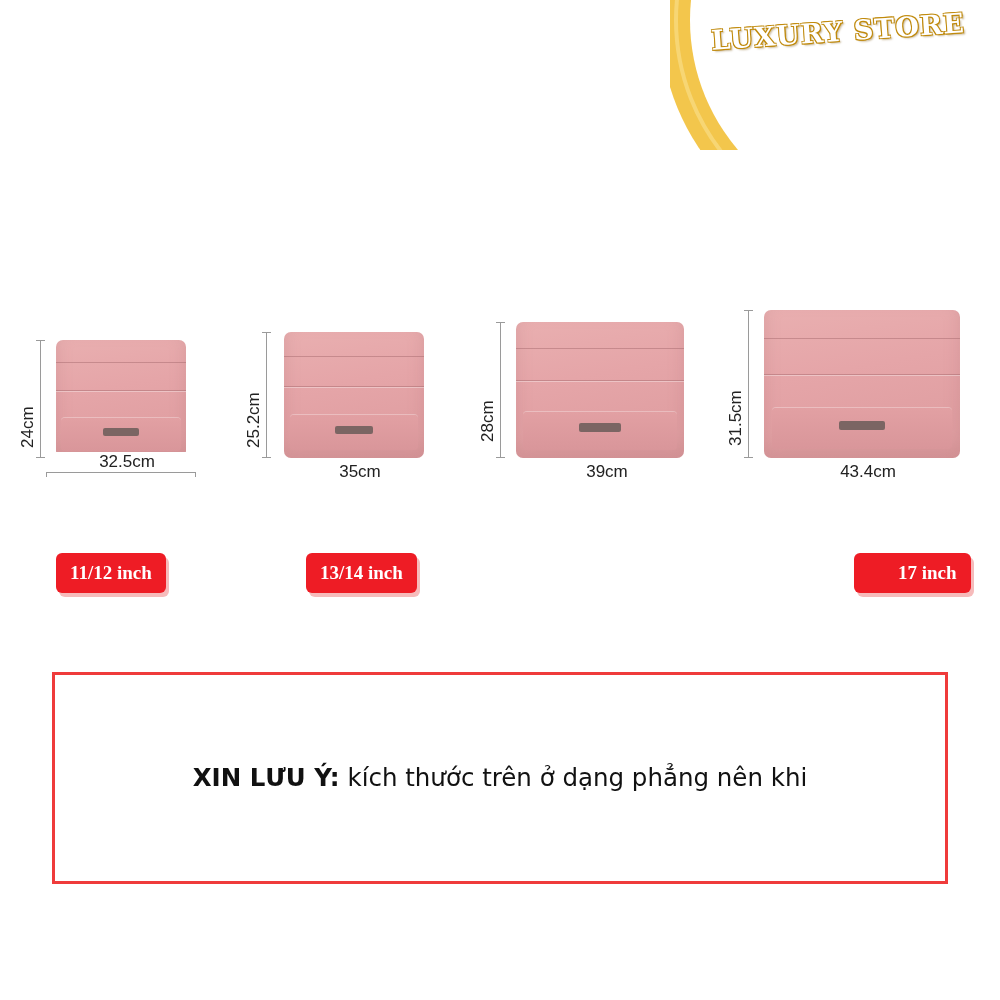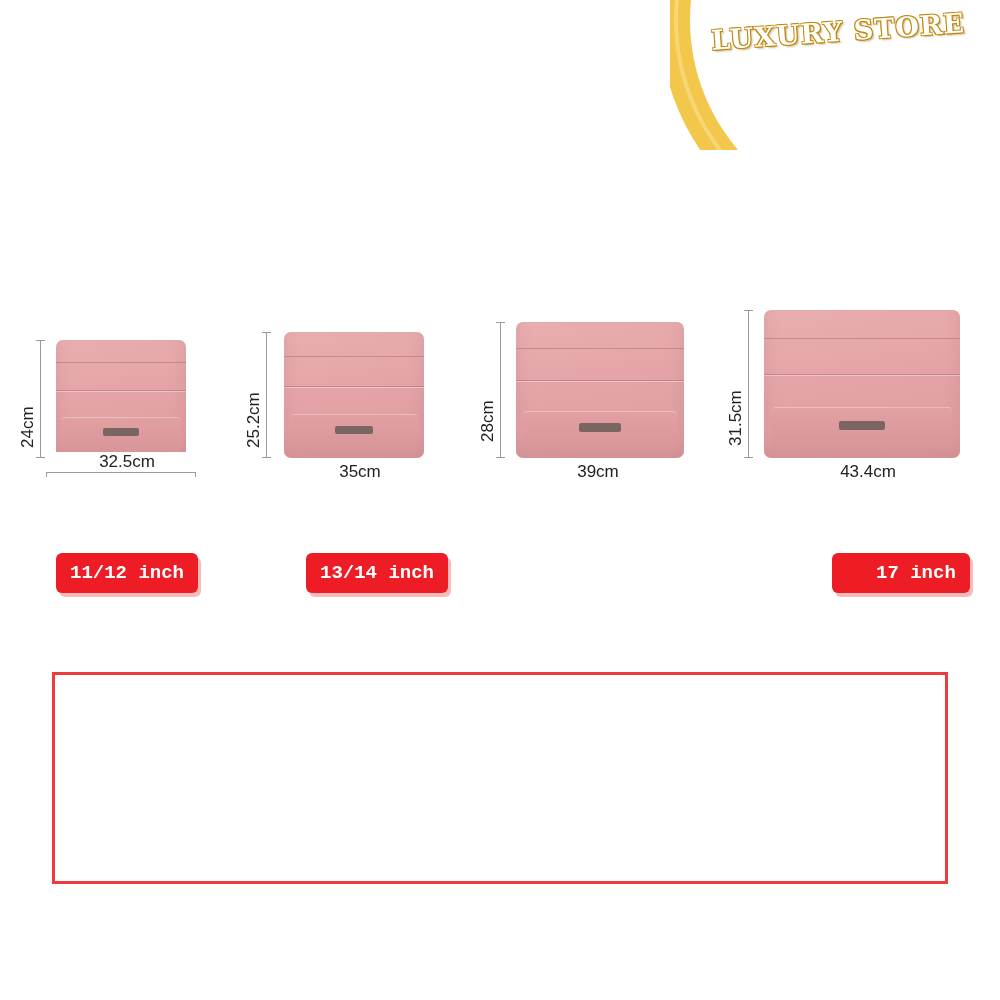--- a/index.html
+++ b/index.html
@@ -177,21 +177,21 @@
     position: absolute;
     top: 553px;
     left: 0;
     width: 1000px;
     height: 55px;
   }
   .badge {
     position: absolute;
     background: #ee1c25;
     color: #ffffff;
-    font-family: Liberation Mono, monospace;
+    font-family: Liberation Serif, serif;
     font-weight: bold;
     font-size: 19px;
     border-radius: 6px;
     padding: 9px 14px;
     text-align: center;
     box-shadow: 3px 4px 0 rgba(230,60,60,.35);
     white-space: nowrap;
   }
 
   
@@ -266,21 +266,21 @@
     <div class="vlabel" style="left:-2px;top:42px;height:100px;">28cm</div>
 
     <div class="sleeve" style="left:36px;top:22px;width:168px;height:136px;">
       <div class="flapline" style="top:26px;"></div>
       <div class="flapline l2" style="top:58px;"></div>
       <div class="pocket"></div>
       <div class="logo" style="bottom:26px;width:42px;height:9px;"></div>
     </div>
 
     <div class="hline" style="left:26px;top:172px;width:190px;"></div>
-    <div class="hlabel" style="left:17px;top:162px;width:190px;">39cm</div>
+    <div class="hlabel" style="left:26px;top:162px;width:190px;">39cm</div>
   </div>
 
   <div class="product" style="left:730px;width:250px;">
     <div class="vline" style="left:18px;top:10px;height:148px;"></div>
     <div class="vlabel" style="left:-4px;top:36px;height:110px;">31.5cm</div>
 
     <div class="sleeve" style="left:34px;top:10px;width:196px;height:148px;">
       <div class="flapline" style="top:28px;"></div>
       <div class="flapline l2" style="top:64px;"></div>
       <div class="pocket"></div>
@@ -289,19 +289,22 @@
 
     <div class="hline" style="left:24px;top:172px;width:216px;"></div>
     <div class="hlabel" style="left:24px;top:162px;width:216px;">43.4cm</div>
   </div>
 
 </div>
 
 <div class="badges">
   <div class="badge" style="left:56px;">11/12 inch</div>
   <div class="badge" style="left:306px;">13/14 inch</div>
-  <div class="badge" style="left:832px;padding-left:44px;">17 inch</div>
+  <div class="badge" style="left:854px;padding-left:44px;">17 inch</div>
 </div>
 
 <div class="note">
   <div class="note-text">
+    <div>
+      <b>XIN LƯU Ý:</b><span> kích thước trên ở dạng phẳng nên khi</span>
+    </div>
   </div>
 </div>
 
 </body></html>

